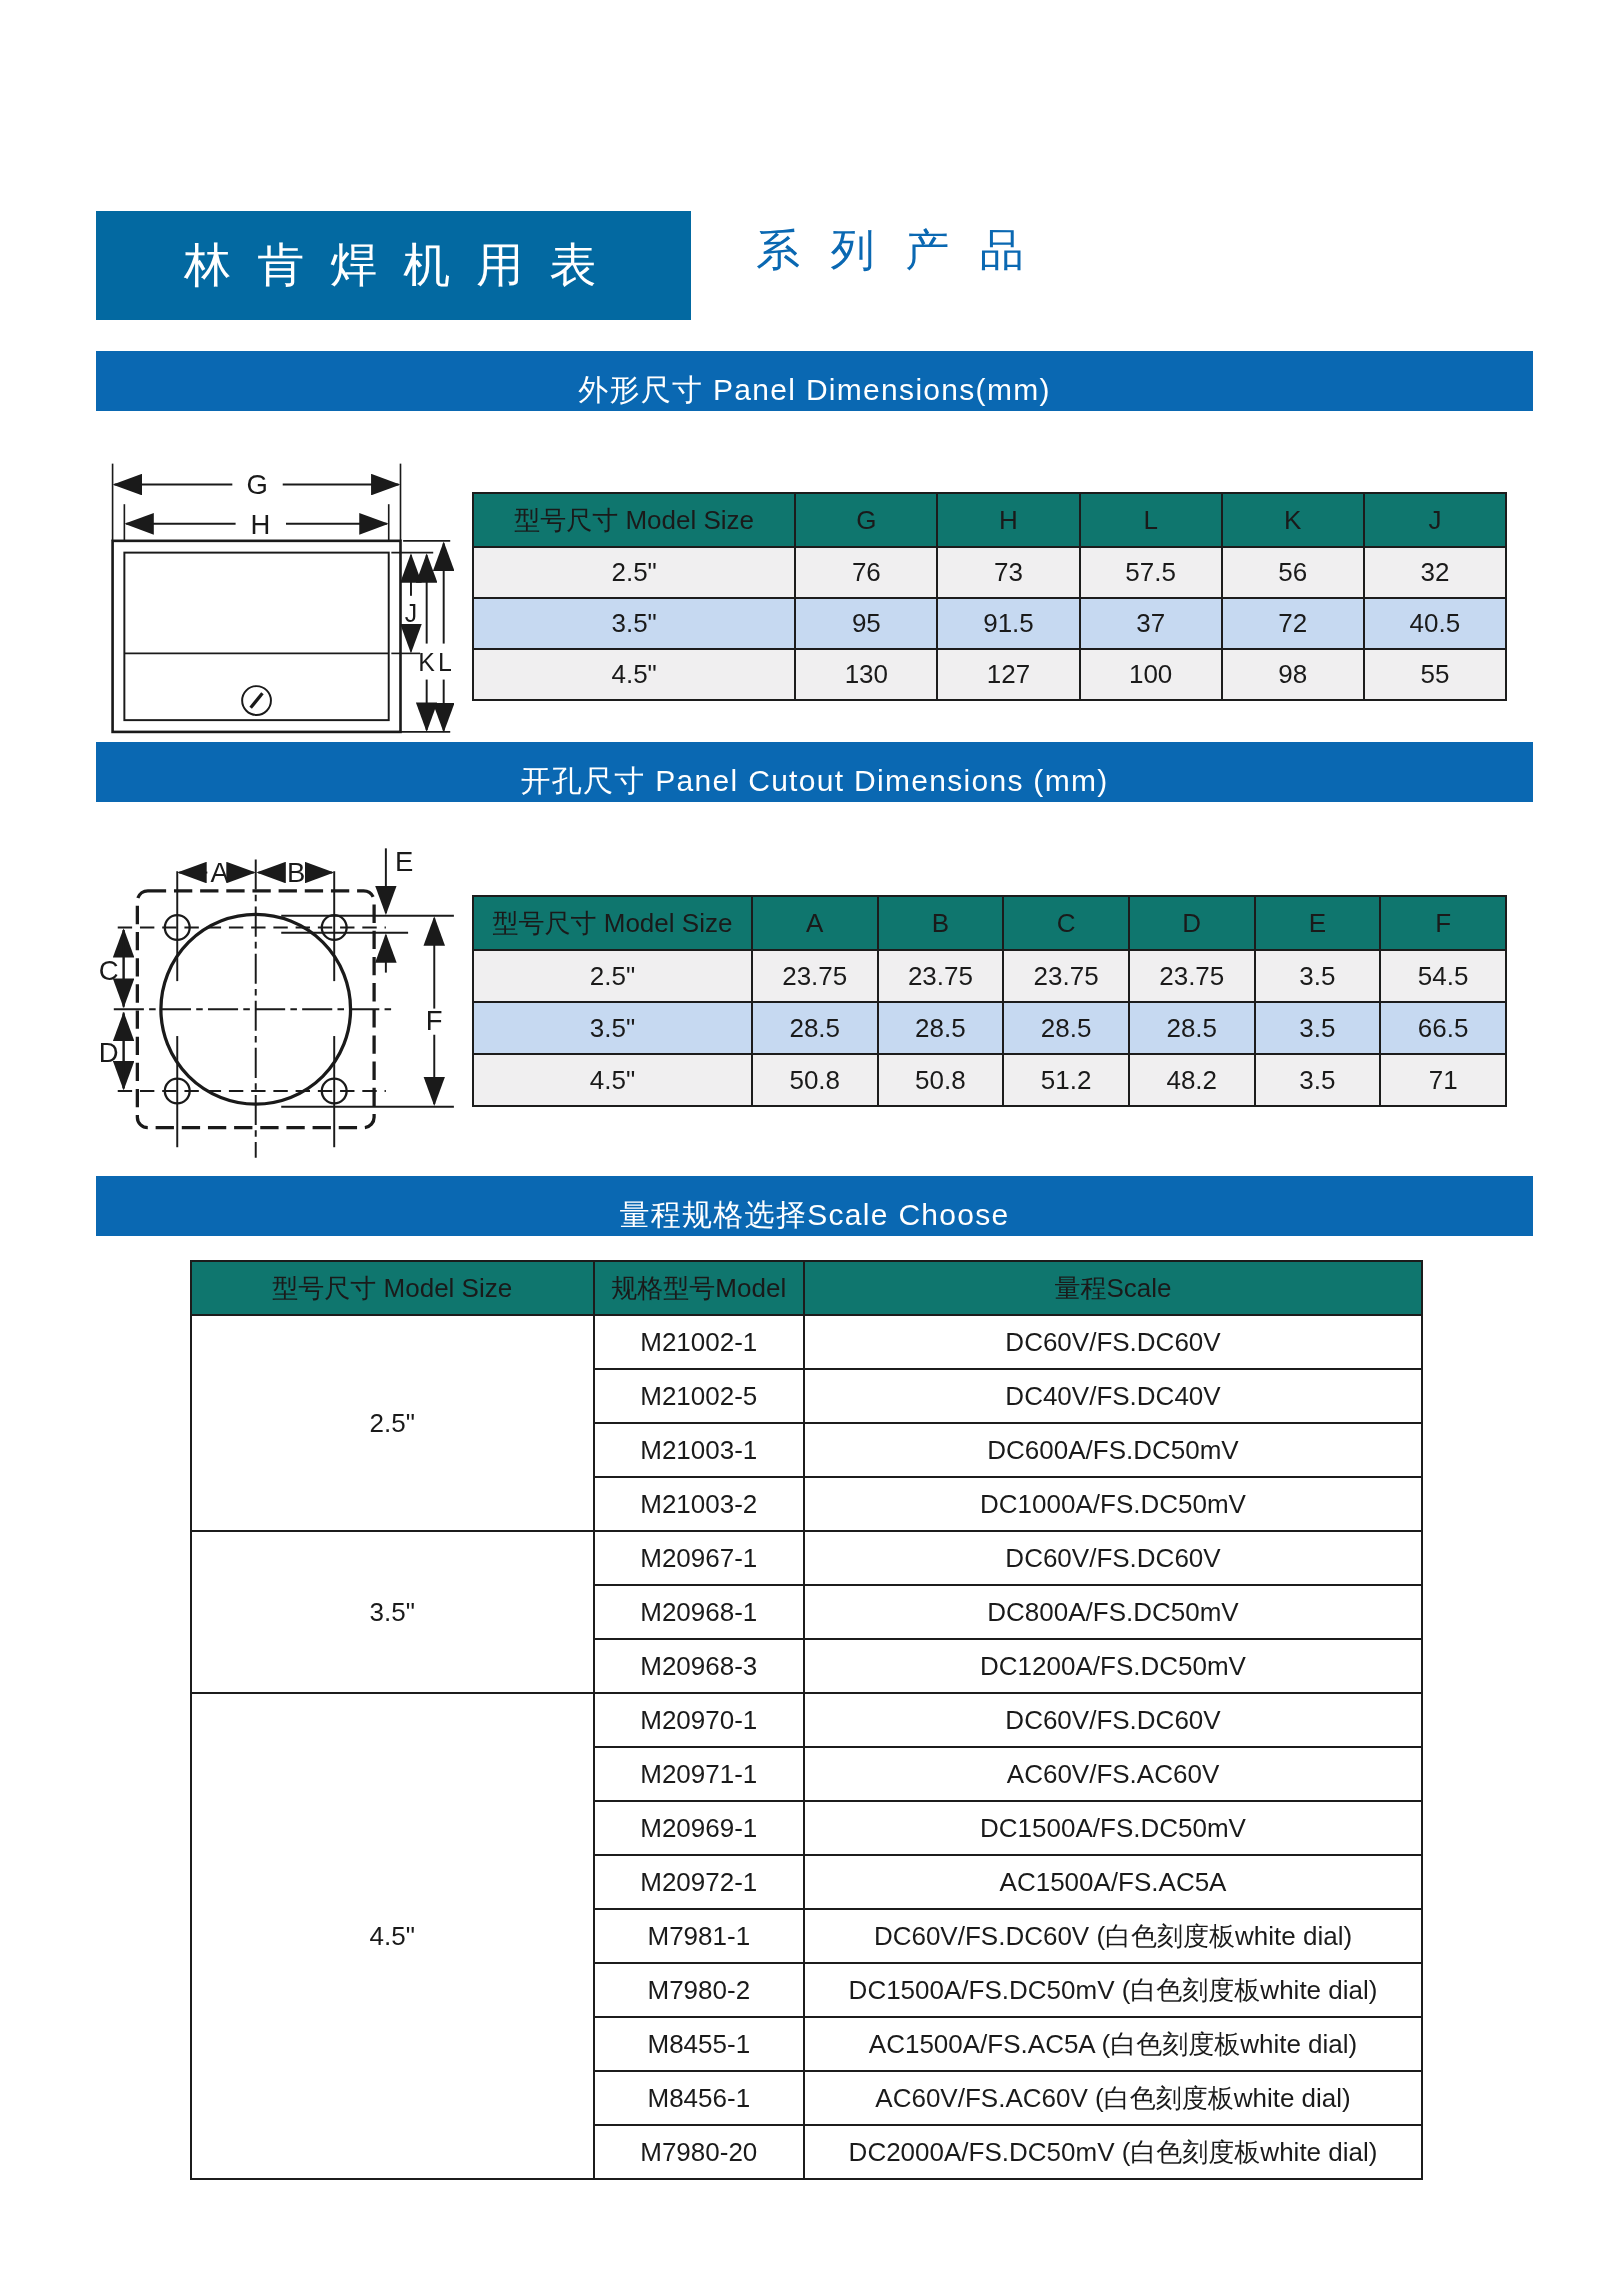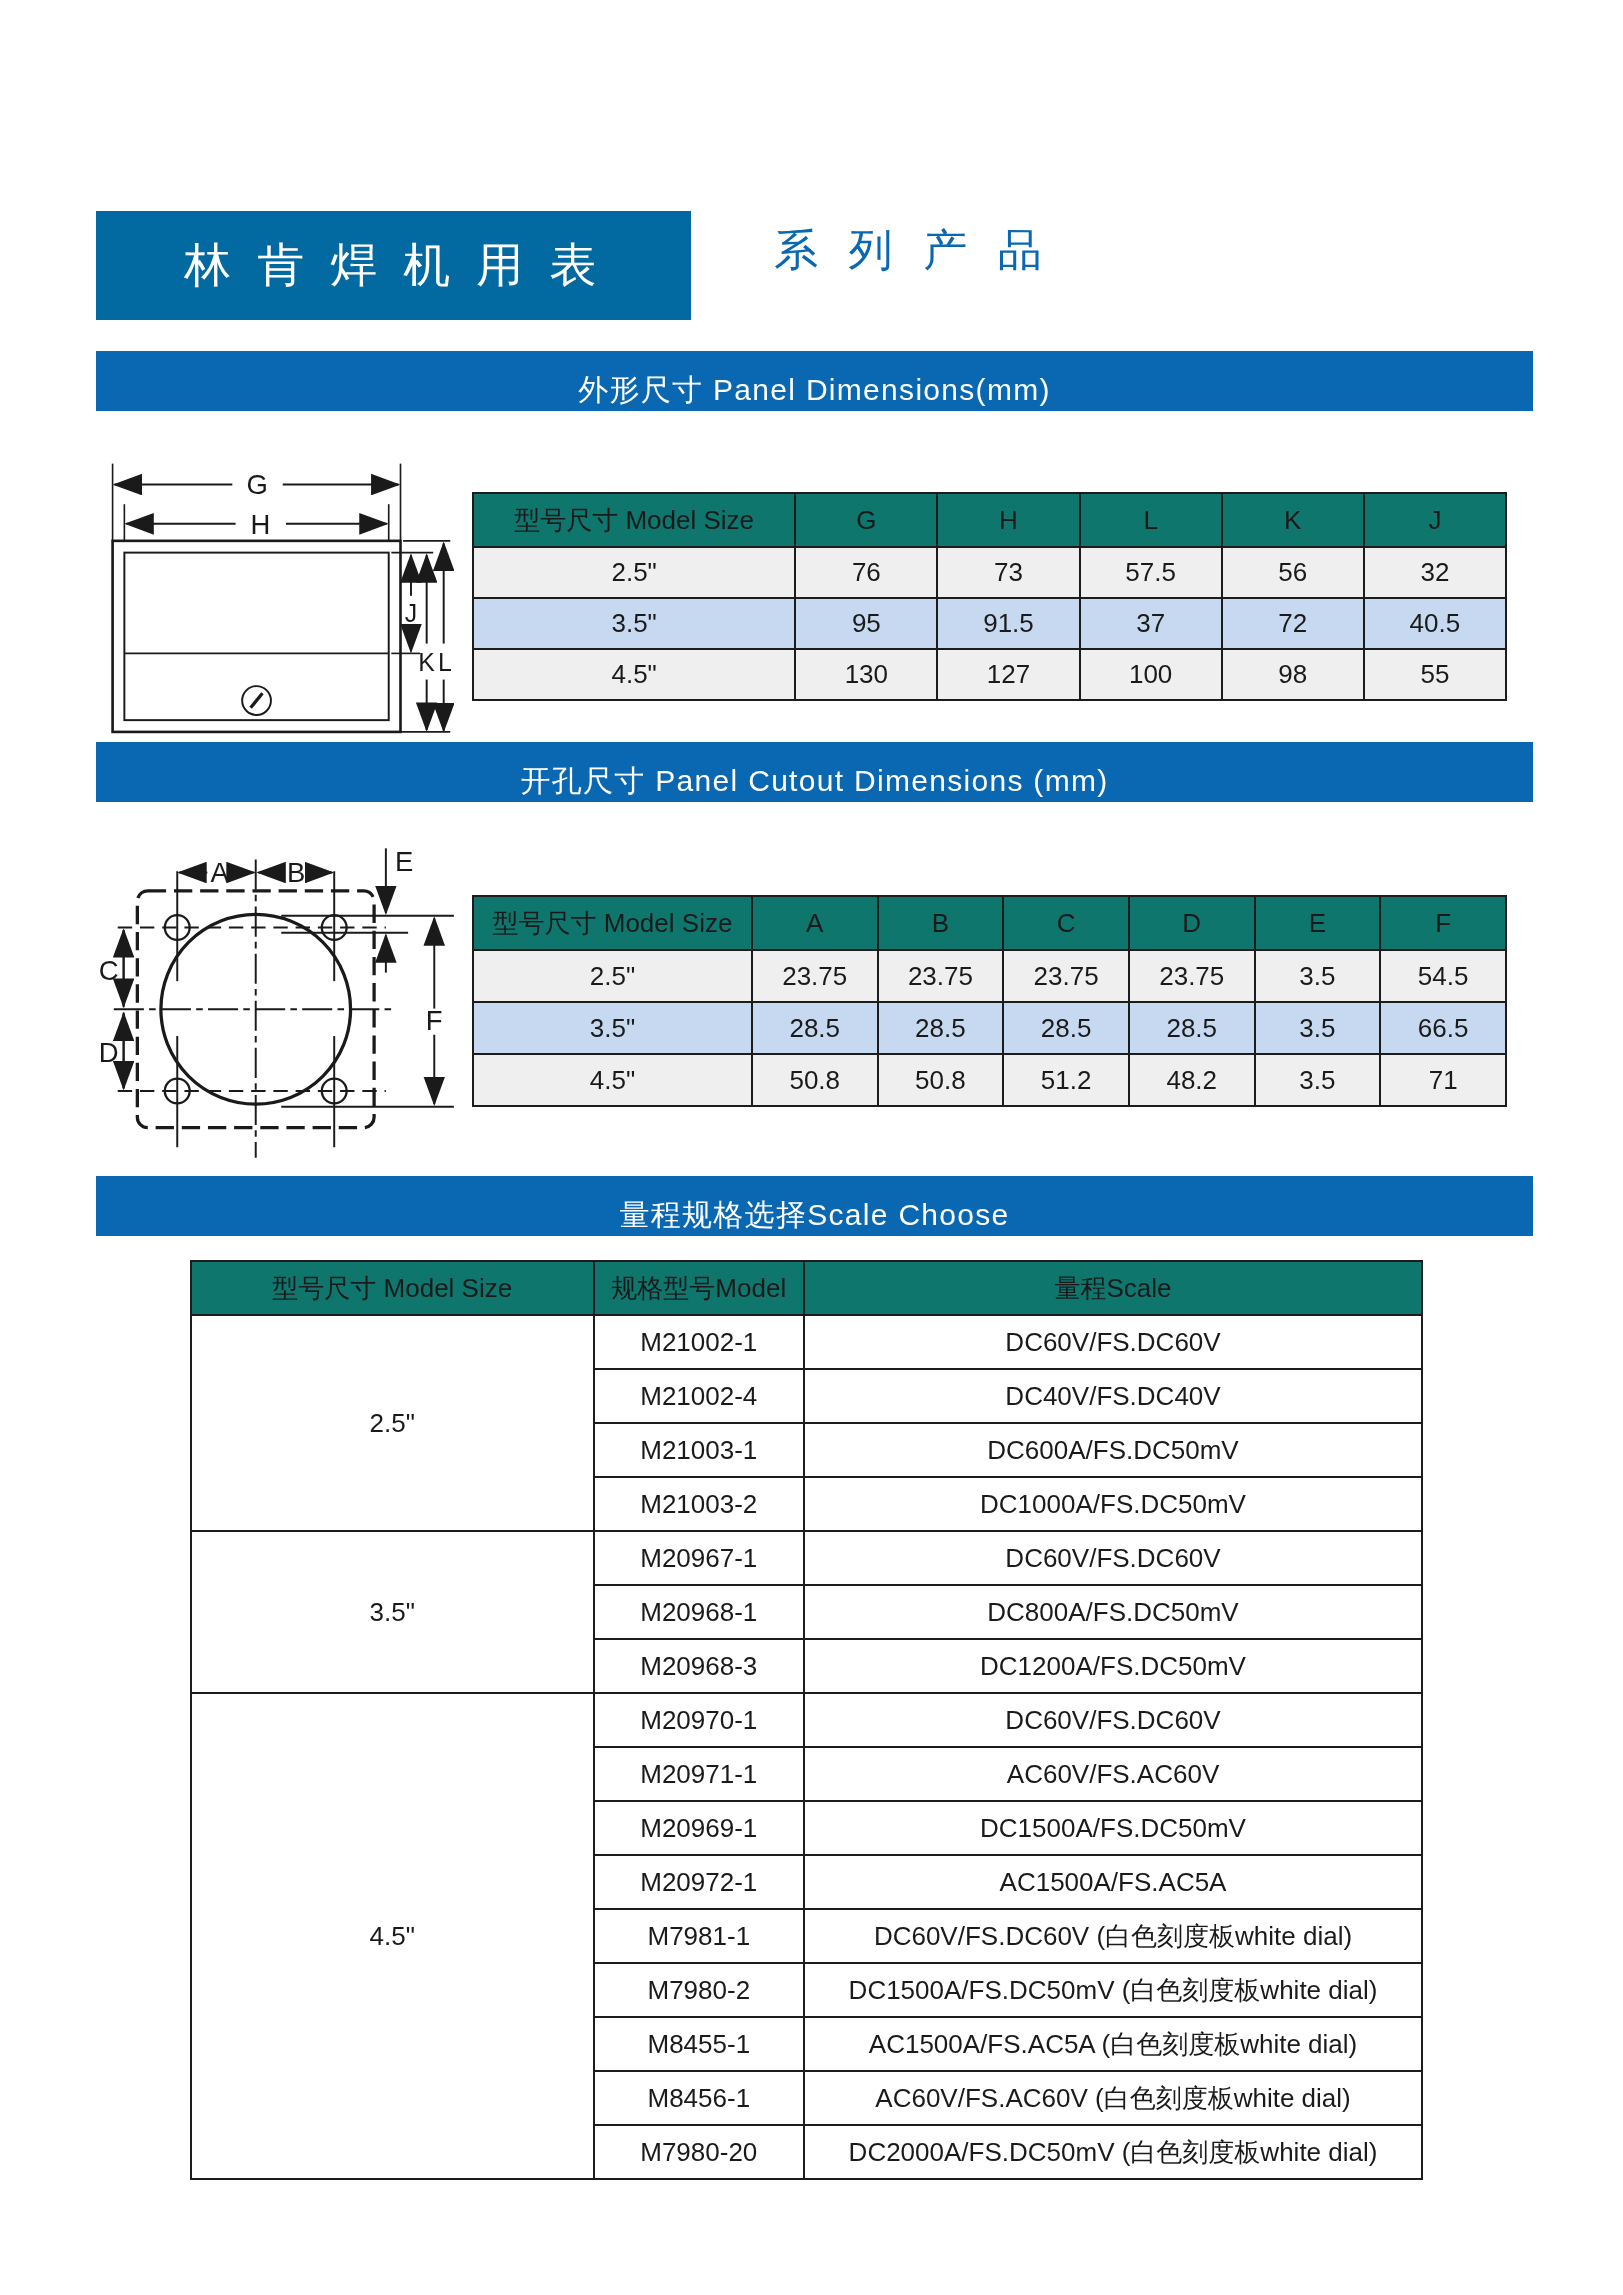--- a/index.html
+++ b/index.html
@@ -8,21 +8,21 @@
     font-family:"Liberation Sans","DejaVu Sans",sans-serif;color:#1a1a1a;
   }
   .abs{position:absolute;}
   
   .title-box{
     left:96px;top:171px;width:595px;height:109px;background:#0369a1;
     display:flex;align-items:center;justify-content:center;margin-top:40px;
   }
   .title-box span{color:#ffffff;font-size:47px;letter-spacing:6.5px;white-space:nowrap;}
   .series-label{
-    left:774px;top:221px;color:#0a68b2;font-size:44px;letter-spacing:9.2px;white-space:nowrap;
+    left:756px;top:221px;color:#0a68b2;font-size:44px;letter-spacing:9.2px;white-space:nowrap;
   }
   
   .bar{
     left:96px;width:1437px;height:60px;background:#0a68b2;
     display:flex;align-items:flex-end;justify-content:center;
   }
   .bar span{color:#ffffff;font-size:30px;letter-spacing:1.3px;white-space:nowrap;}
   #bar1{top:351px;}
   #bar2{top:742px;}
   #bar3{top:1176px;}
@@ -271,21 +271,21 @@
     <th>规格型号Model</th>
     <th>量程Scale</th>
   </tr>
 
   <tr class="r row-white">
     <td rowspan="4">2.5"</td>
     <td>M21002-1</td>
     <td>DC60V/FS.DC60V</td>
   </tr>
   <tr class="r row-white">
-    <td>M21002-4</td>
+    <td>M21002-5</td>
     <td>DC40V/FS.DC40V</td>
   </tr>
   <tr class="r row-white">
     <td>M21003-1</td>
     <td>DC600A/FS.DC50mV</td>
   </tr>
   <tr class="r row-white">
     <td>M21003-2</td>
     <td>DC1000A/FS.DC50mV</td>
   </tr>

